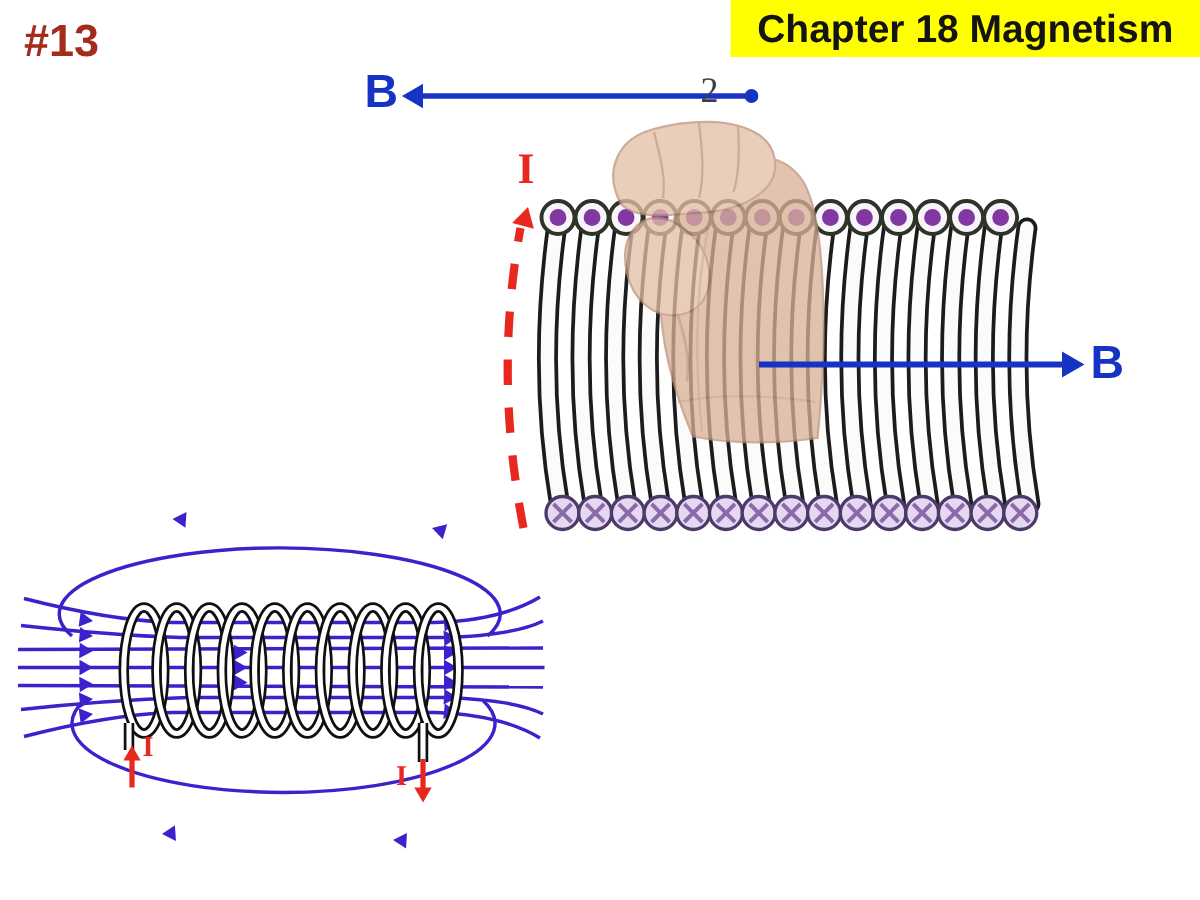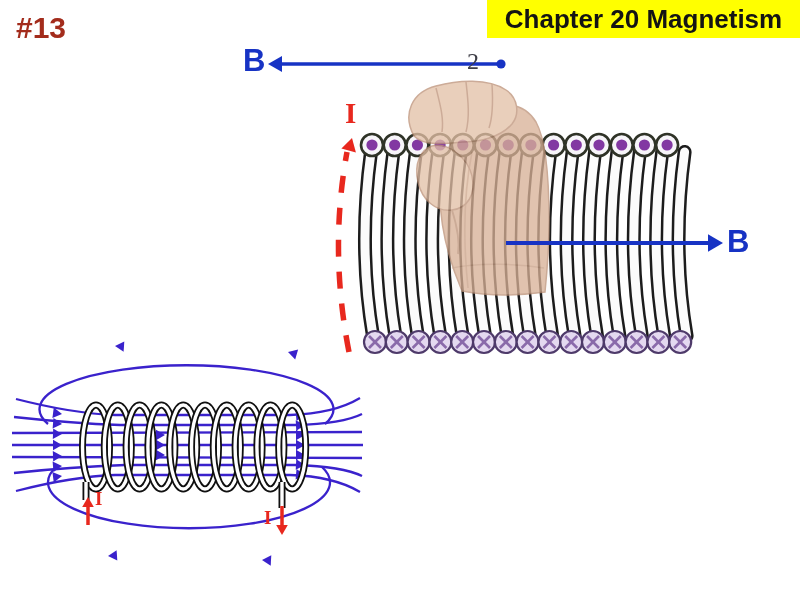--- a/index.html
+++ b/index.html
@@ -275,21 +275,21 @@
     </g>
     <g>
       <line x1="506" y1="243" x2="710" y2="243" stroke="#1733c4" stroke-width="4"></line>
       <polygon points="723.0,243.0 708.0,251.7 708.0,234.3" fill="#1733c4"></polygon>
     </g>
   </svg>
 
 <div class="label" id="slide-number" style="color: rgb(163, 44, 28);">#13</div>
 
 <div id="banner" style="background: rgb(255, 255, 0); color: rgb(20, 20, 20);">
-  <span>Chapter 20 Magnetism</span>
+  <span>Chapter 18 Magnetism</span>
 </div>
 
 <div class="label" id="top-b-label" style="color: rgb(23, 51, 196);">B</div>
 <div class="label" id="point-label" style="color: rgb(61, 61, 70);">2</div>
 
 <div class="label" id="solenoid-i-label" style="color: rgb(232, 40, 30);">I</div>
 <div class="label" id="right-b-label" style="color: rgb(23, 51, 196);">B</div>
 
 <div class="label" id="coil-i-left" style="color: rgb(232, 40, 30);">I</div>
 <div class="label" id="coil-i-right" style="color: rgb(232, 40, 30);">I</div>

